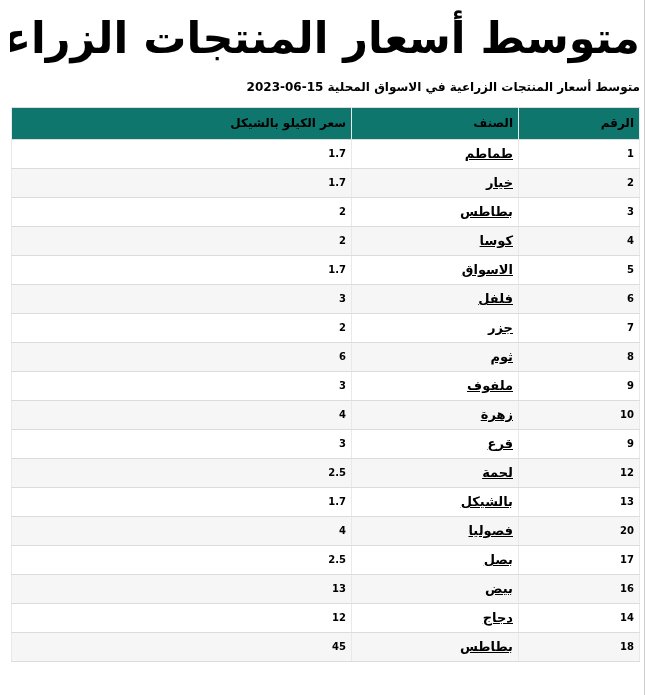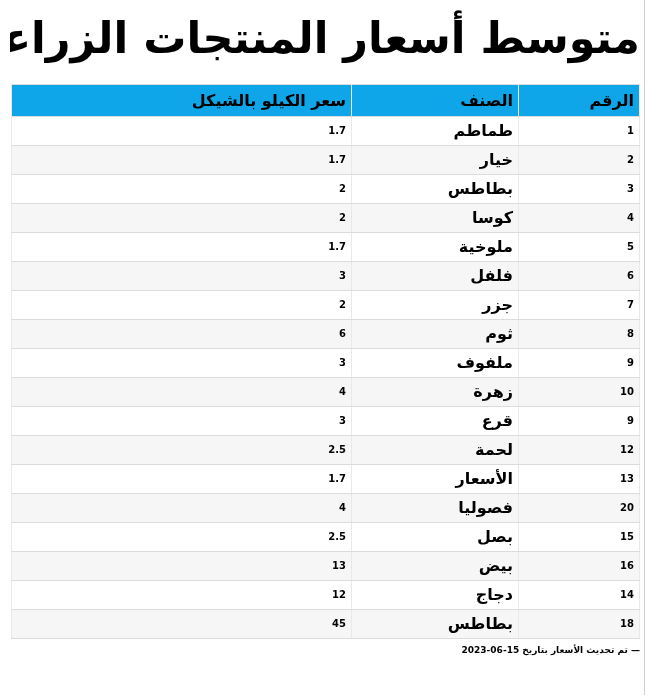--- a/index.html
+++ b/index.html
@@ -50,31 +50,32 @@
     border-right: 1px solid #e9e9e9;
     border-left: 1px solid #e9e9e9;
     font-weight: bold;
     text-align: right;
     vertical-align: middle;
     padding: 0 5px 0 0;
     overflow: hidden;
     white-space: nowrap;
   }
   .price-table thead th {
-    background: #0ea5e9;
+    background: #0f766e;
     height: 31px;
-    font-size: 16px;
+    font-size: 12px;
   }
   .price-table tbody td {
     height: 28px;
     font-size: 10px;
     background: #ffffff;
   }
   .price-table tbody td.col-item {
-    font-size: 16px;
+    font-size: 13px;
+    text-decoration: underline;
   }
   .price-table tbody tr:nth-child(even) td {
     background: #f6f6f6;
   }
   .price-table th.col-num,
   .price-table td.col-num {
   }
   .footer-note {
     margin-top: 6px;
     font-size: 9px;
@@ -91,20 +92,21 @@
     background: #cfcfcf;
   }
 </style>
 </head>
 <body>
 
 <div class="page">
 
   <h1 class="page-title">متوسط أسعار المنتجات الزراعية.</h1>
 
+  <div class="page-subtitle">متوسط أسعار المنتجات الزراعية في الاسواق المحلية 15-06-2023</div>
 
   <table class="price-table">
     <colgroup>
       <col style="width:121px">
       <col style="width:167px">
       <col style="width:340px">
     </colgroup>
     <thead>
       <tr>
         <th class="col-num">الرقم</th>
@@ -129,21 +131,21 @@
           <td class="col-item">بطاطس</td>
           <td class="col-price">2</td>
         </tr>
         <tr>
           <td class="col-num">4</td>
           <td class="col-item">كوسا</td>
           <td class="col-price">2</td>
         </tr>
         <tr>
           <td class="col-num">5</td>
-          <td class="col-item">ملوخية</td>
+          <td class="col-item">الاسواق</td>
           <td class="col-price">1.7</td>
         </tr>
         <tr>
           <td class="col-num">6</td>
           <td class="col-item">فلفل</td>
           <td class="col-price">3</td>
         </tr>
         <tr>
           <td class="col-num">7</td>
           <td class="col-item">جزر</td>
@@ -169,30 +171,30 @@
           <td class="col-item">قرع</td>
           <td class="col-price">3</td>
         </tr>
         <tr>
           <td class="col-num">12</td>
           <td class="col-item">لحمة</td>
           <td class="col-price">2.5</td>
         </tr>
         <tr>
           <td class="col-num">13</td>
-          <td class="col-item">الأسعار</td>
+          <td class="col-item">بالشيكل</td>
           <td class="col-price">1.7</td>
         </tr>
         <tr>
           <td class="col-num">20</td>
           <td class="col-item">فصوليا</td>
           <td class="col-price">4</td>
         </tr>
         <tr>
-          <td class="col-num">15</td>
+          <td class="col-num">17</td>
           <td class="col-item">بصل</td>
           <td class="col-price">2.5</td>
         </tr>
         <tr>
           <td class="col-num">16</td>
           <td class="col-item">بيض</td>
           <td class="col-price">13</td>
         </tr>
         <tr>
           <td class="col-num">14</td>
@@ -200,17 +202,16 @@
           <td class="col-price">12</td>
         </tr>
         <tr>
           <td class="col-num">18</td>
           <td class="col-item">بطاطس</td>
           <td class="col-price">45</td>
         </tr>
       </tbody>
   </table>
 
-  <div class="footer-note">— تم تحديث الأسعار بتاريخ 15-06-2023</div>
 
 </div>
 
 <div class="page-right-border"></div>
 
 </body></html>

